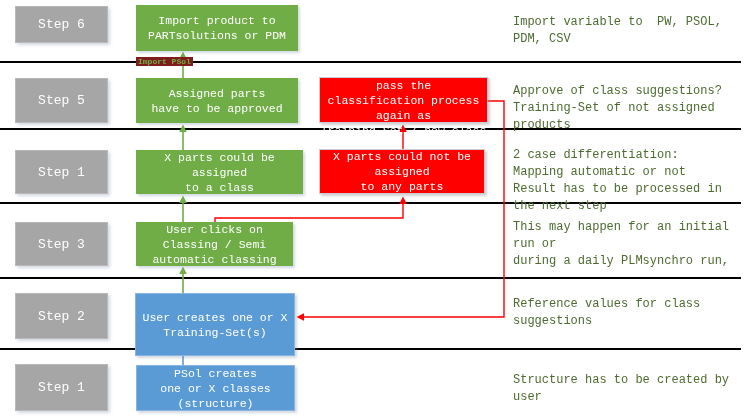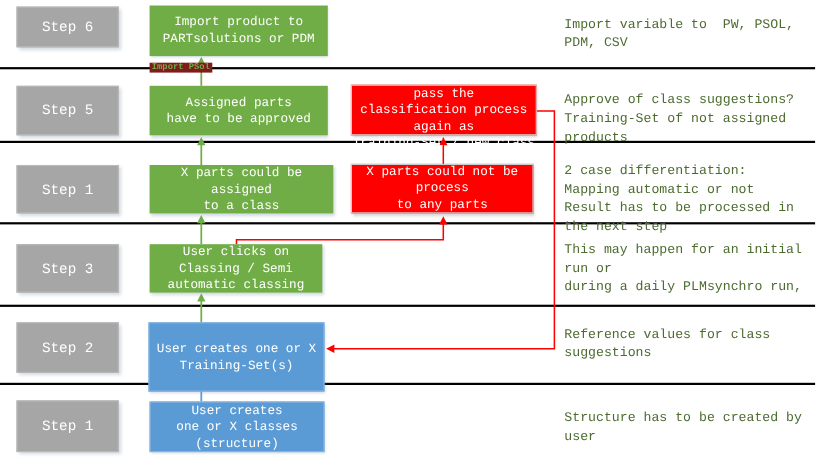--- a/index.html
+++ b/index.html
@@ -111,36 +111,36 @@
     <div class="bline">classification process again as</div>
     <div class="bline">Training-Set / new class</div>
   </div>
 
   <div class="fbox green" style="left:136px;top:150px;width:167px;height:44px">
     <div class="bline">X parts could be assigned</div>
     <div class="bline">to a class</div>
   </div>
 
   <div class="fbox red" style="left:319px;top:149px;width:166px;height:45px">
-    <div class="bline">X parts could not be process</div>
+    <div class="bline">X parts could not be assigned</div>
     <div class="bline">to any parts</div>
   </div>
 
   <div class="fbox green" style="left:136px;top:222px;width:157px;height:44px">
     <div class="bline">User clicks on Classing / Semi</div>
     <div class="bline">automatic classing</div>
   </div>
 
   <div class="fbox blue" style="left:135px;top:293px;width:160px;height:63px">
     <div class="bline">User creates one or X</div>
     <div class="bline">Training-Set(s)</div>
   </div>
 
   <div class="fbox blue" style="left:136px;top:365px;width:159px;height:46px">
-    <div class="bline">User creates</div>
+    <div class="bline">PSol creates</div>
     <div class="bline">one or X classes (structure)</div>
   </div>
 
   <div class="ann" style="top:14px">
     <div class="ann-line">Import variable to  PW, PSOL, PDM, CSV</div>
   </div>
   <div class="ann" style="top:83px">
     <div class="ann-line">Approve of class suggestions?</div>
     <div class="ann-line">Training-Set of not assigned products</div>
   </div>

